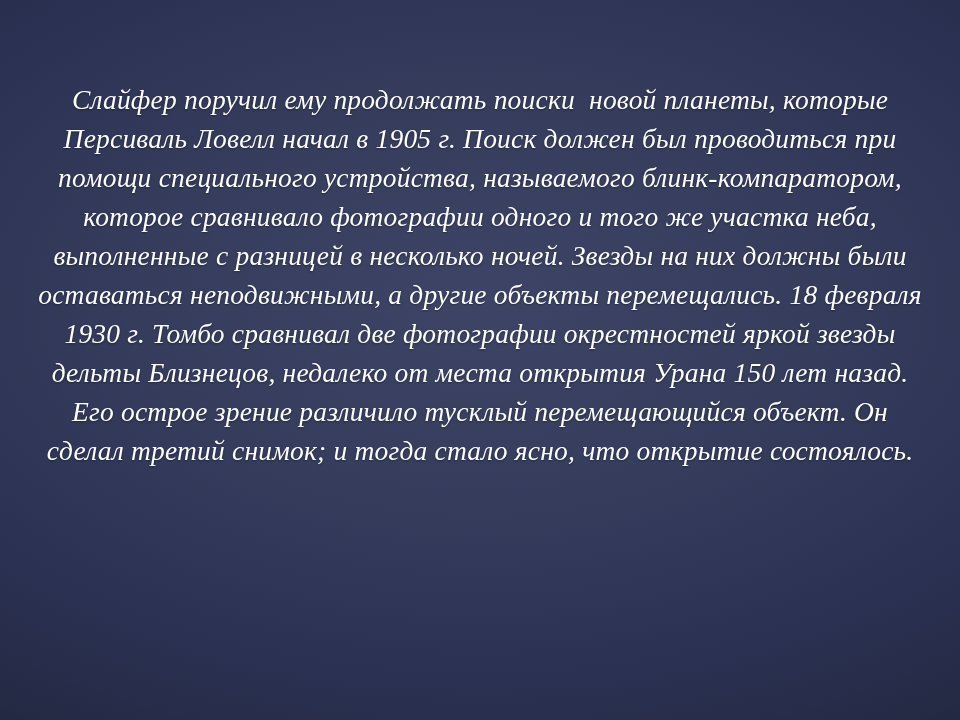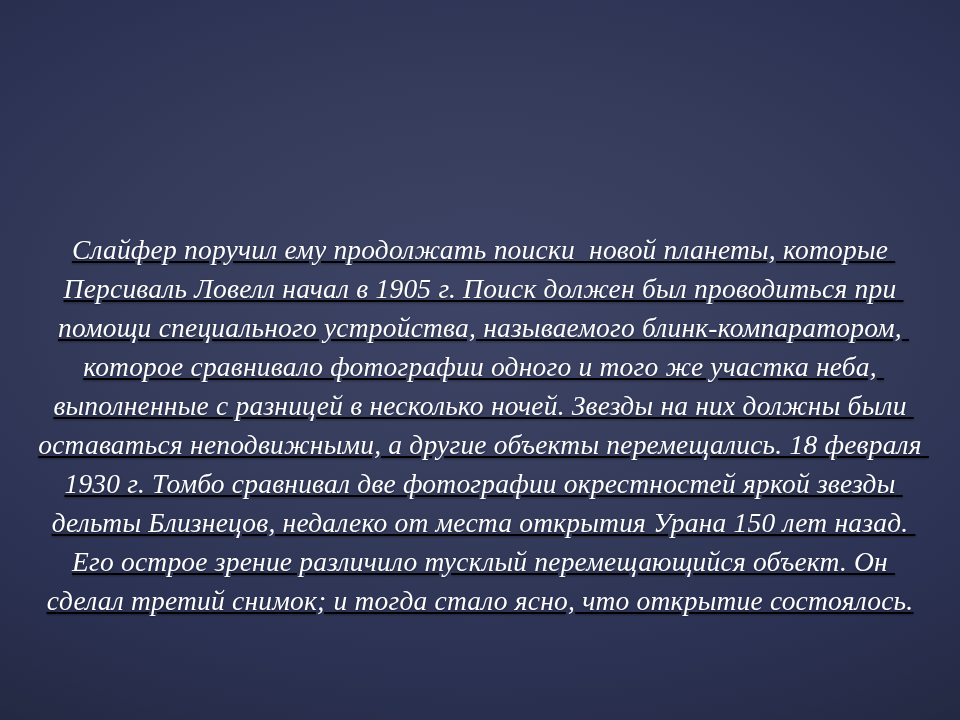--- a/index.html
+++ b/index.html
@@ -23,23 +23,22 @@
     overflow: hidden;
   }
   .slide-body {
     position: absolute;
     left: 30px;
     top: 80px;
     width: 900px;
     height: 540px;
     display: flex;
     flex-direction: column;
-    justify-content: flex-end;
+    justify-content: flex-start;
     align-items: center;
-    text-decoration: underline;
   }
   .slide-text {
     width: 100%;
     text-align: center;
     color: #ffffff;
     font-family: "Liberation Serif", serif;
     font-style: italic;
     font-size: 27.5px;
     line-height: 1.42;
     letter-spacing: 0.2px;

